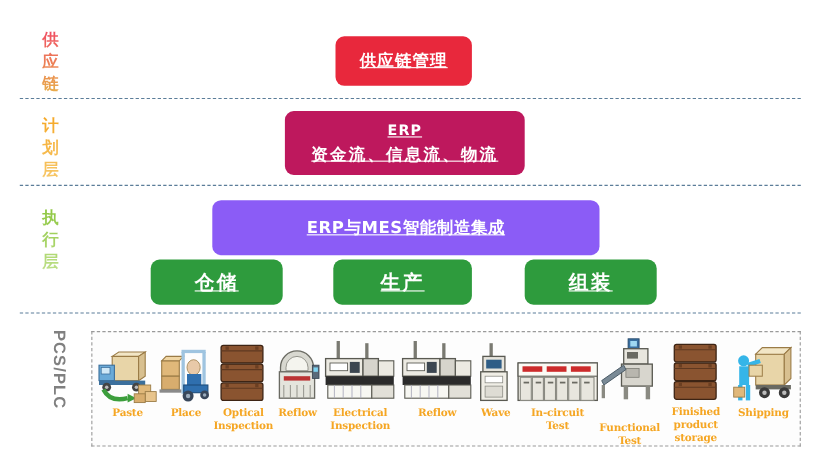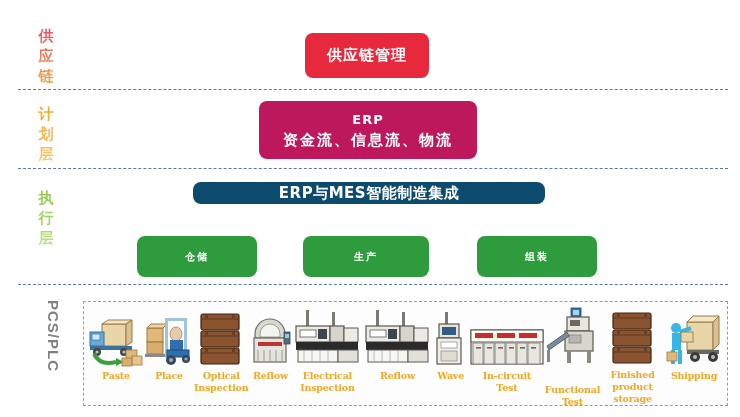--- a/index.html
+++ b/index.html
@@ -91,20 +91,21 @@
     border-radius: 8px;
     color: #ffffff;
     display: flex;
     flex-direction: column;
     align-items: center;
     justify-content: center;
     text-align: center;
     font-family: "DejaVu Sans", sans-serif;
     font-weight: bold;
     box-sizing: border-box;
+    text-decoration: underline;
   }
 
   #box-scm {
     left: 305px;
     top: 33px;
     width: 124px;
     height: 45px;
     background: #e8283c;
     font-size: 15px;
     letter-spacing: 1px;
@@ -120,32 +121,32 @@
     line-height: 21px;
     letter-spacing: 1px;
   }
   #box-erp .line1 { font-size: 13px; }
   #box-erp .line2 { font-size: 15px; letter-spacing: 2px; }
 
   #box-mes {
     left: 193px;
     top: 182px;
     width: 352px;
-    height: 22px;
-    background: #0c4a6e;
+    height: 50px;
+    background: #8b5cf6;
     font-size: 15px;
     letter-spacing: 0.5px;
     text-align: center;
   }
 
   .green-box {
     top: 236px;
     height: 41px;
     background: #2e9b3d;
-    font-size: 10px;
+    font-size: 18px;
     letter-spacing: 2px;
   }
   #box-warehouse { left: 137px;  width: 120px; }
   #box-produce   { left: 303px;  width: 126px; }
   #box-assemble  { left: 477px;  width: 120px; }
 
   
   #pcs-line {
     position: absolute;
     left: 83px;

